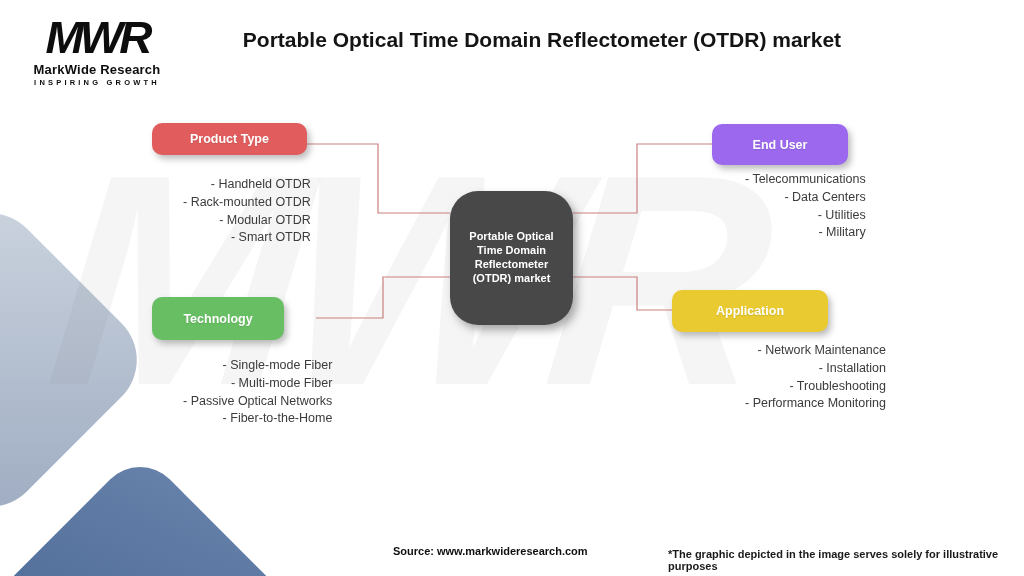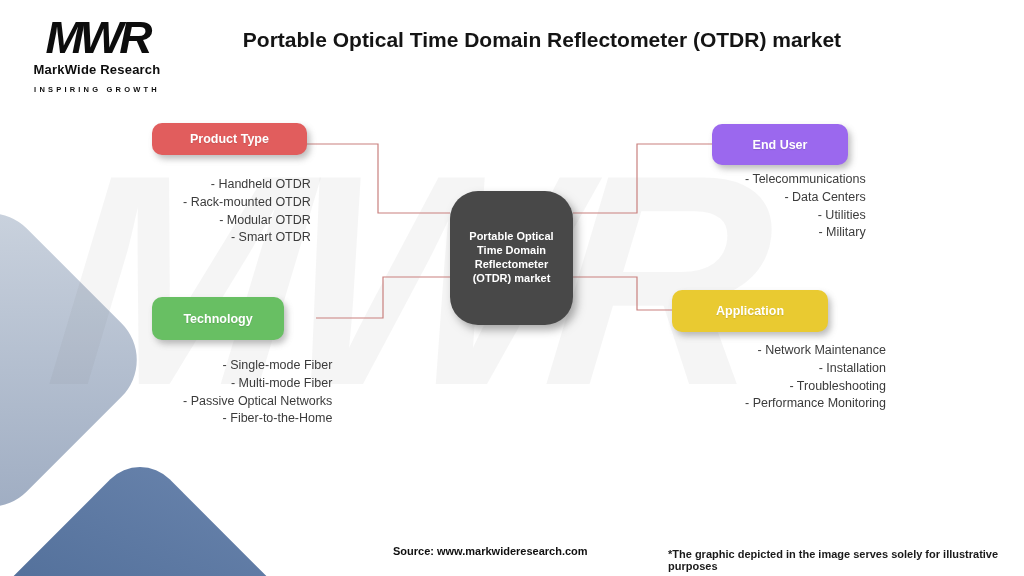--- a/index.html
+++ b/index.html
@@ -41,21 +41,21 @@
   }
 
   
   .brand { position: absolute; z-index: 5; left: 22px; top: 14px; width: 150px; text-align: center; color: #0d0d0d; }
   .brand-monogram {
     font-size: 46px; line-height: 1.05;
     font-weight: 900; font-style: italic;
     letter-spacing: -4px; transform: scaleY(0.95);
   }
   .brand-name { font-size: 13px; font-weight: 800; letter-spacing: 0.2px; }
-  .brand-tagline { font-size: 7.5px; font-weight: 800; letter-spacing: 3.2px; margin-top: 8px; }
+  .brand-tagline { font-size: 7.5px; font-weight: 800; letter-spacing: 3.2px; margin-top: 1px; }
 
   .page-title {
     position: absolute; z-index: 5;
     left: 120px; right: 60px; top: 28px;
     text-align: center;
     font-size: 21px; font-weight: 800; color: #141414;
   }
 
   
   .connectors { position: absolute; z-index: 3; left: 0; top: 0; }

